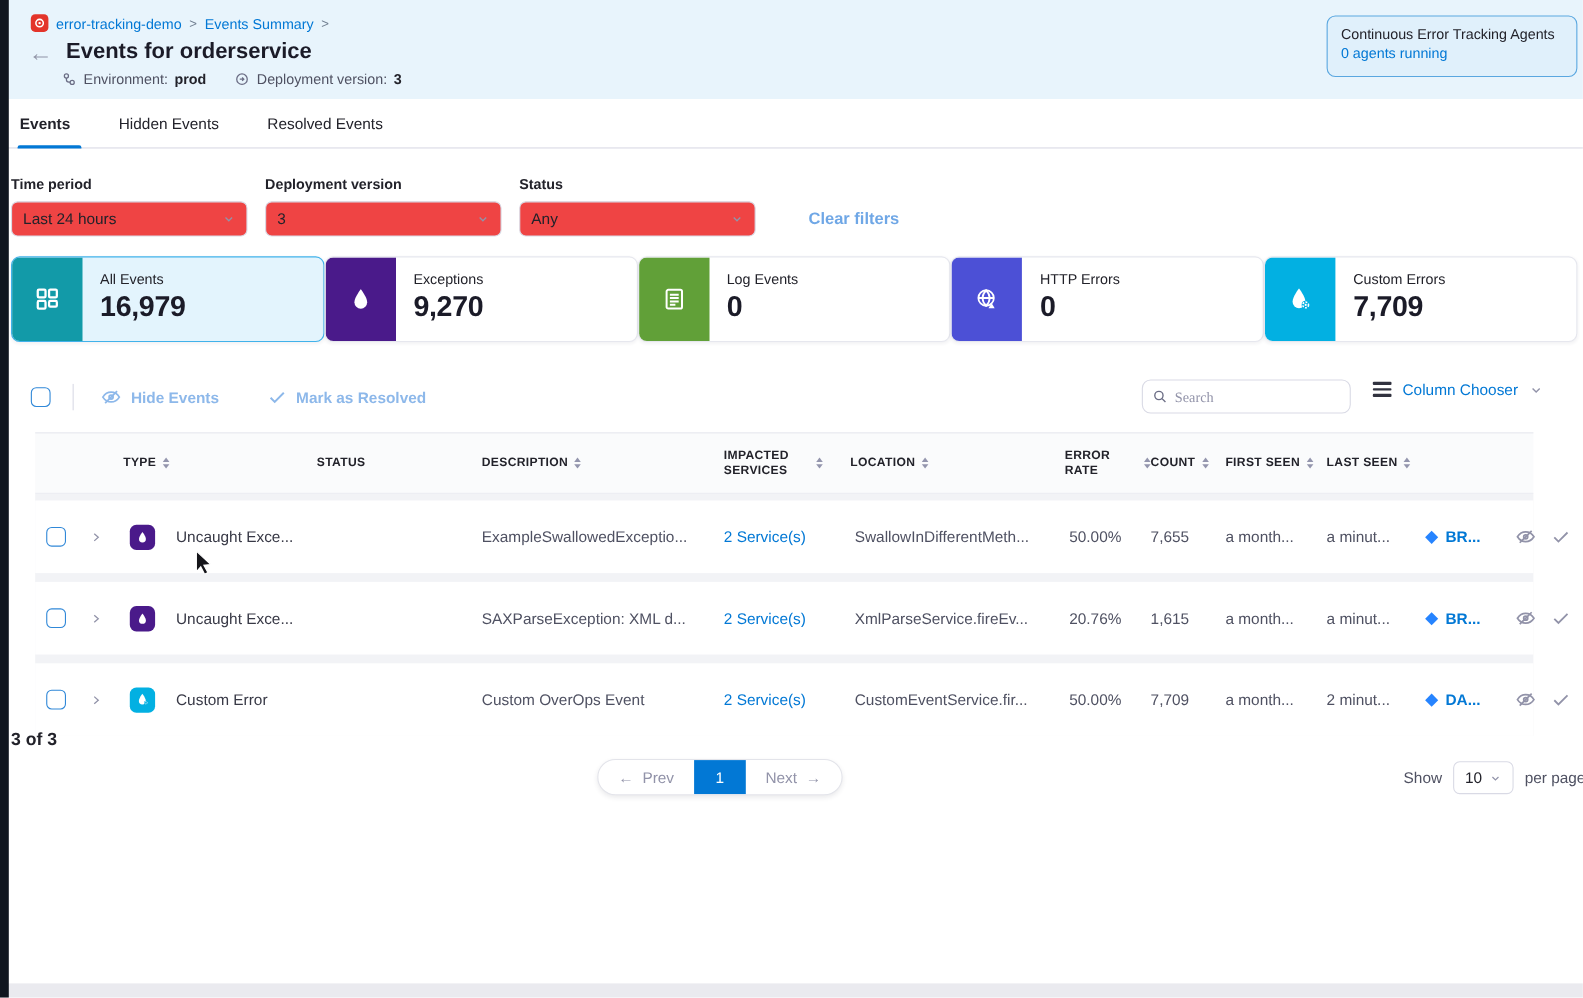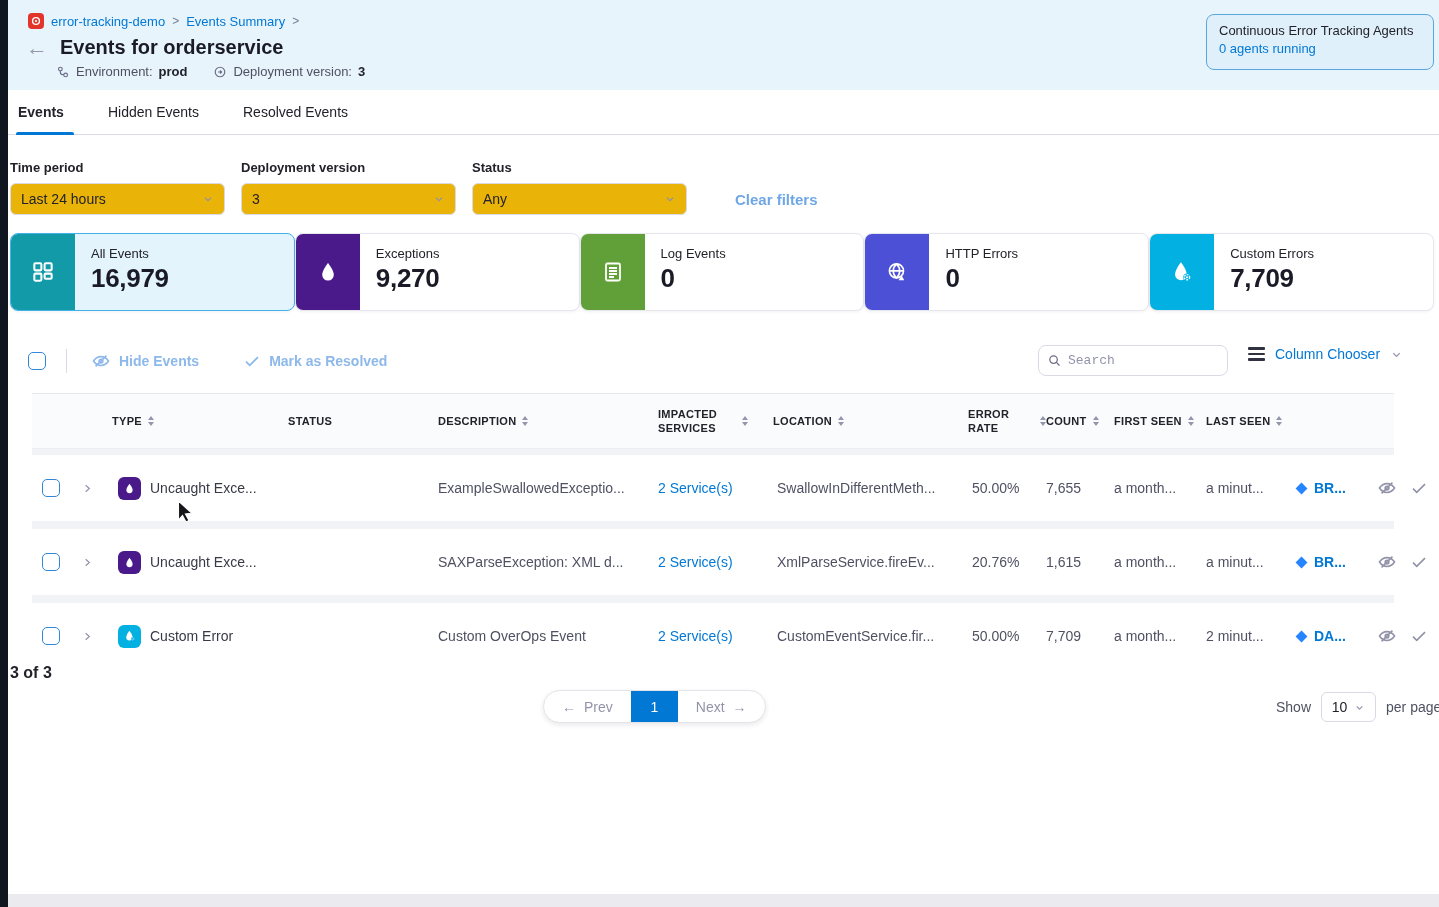--- a/index.html
+++ b/index.html
@@ -31,21 +31,21 @@
   .tabsbar { position:absolute; left:0; top:90px; width:1439px; height:45px; background:#fff;
     border-bottom:1px solid #d9dae5; display:flex; align-items:center; padding-left:18px; gap:44px; }
   .tab { font-size:14px; color:#22222a; height:45px; display:flex; align-items:center; position:relative; cursor:pointer; }
   .tab.active { font-weight:700; }
   .tab.active::after { content:""; position:absolute; left:-2px; right:-10px; bottom:0; height:3px; background:#0278d5; border-radius:2px 2px 0 0; }
 
   
   .filters { position:absolute; left:10px; top:160px; display:flex; gap:16px; align-items:flex-end; }
   .f-group { width:215px; }
   .f-label { font-size:13px; font-weight:700; color:#22222a; margin-bottom:8px; }
-  .select { height:32px; border:1px solid #d9dae5; border-radius:6px; background:#eab308; display:flex;
+  .select { height:32px; border:1px solid #d9dae5; border-radius:6px; background:#ef4444; display:flex;
     align-items:center; justify-content:space-between; padding:0 10px; font-size:14px; color:#22222a; cursor:pointer; }
   .clear-filters { margin-left:32px; margin-bottom:7px; font-size:15px; font-weight:700; color:#6fa7e6; cursor:pointer; }
 
   
   .cards { position:absolute; left:10px; top:233px; width:1424px; display:flex; }
   .card { flex:1; height:78px; background:#fff; border:1px solid #e6e7ee; border-radius:8px; display:flex;
     overflow:hidden; box-shadow:0 1px 3px rgba(40,41,61,.06); cursor:pointer; }
   .card.selected { background:#e3f4fd; border:1.5px solid #41b2ea; }
   .card-icon { width:64px; flex:0 0 64px; display:flex; align-items:center; justify-content:center; }
   .card-body { padding:12px 0 0 16px; }
@@ -56,21 +56,21 @@
 
   
   .toolbar { position:absolute; left:0; top:342px; width:1439px; height:38px; display:flex; align-items:center; }
   .checkbox { width:18px; height:18px; border:1.5px solid #3088d8; border-radius:5px; background:#fff; cursor:pointer; }
   .toolbar .checkbox { margin-left:28px; }
   .tb-divider { width:1px; height:24px; background:#d9dae5; margin:0 24px 0 20px; }
   .tb-action { display:flex; align-items:center; gap:8px; font-size:14px; font-weight:700; color:#8db8ea; margin-right:44px; cursor:pointer; }
   .search-wrap { position:absolute; left:1038px; top:3px; width:190px; height:31px; border:1px solid #d9dae5;
     border-radius:8px; background:#fff; display:flex; align-items:center; padding:0 8px; gap:6px; }
   .search-wrap input { border:none; outline:none; font-size:13px; color:#22222a; width:140px;
-    font-family:Liberation Mono, monospace; background:transparent; }
+    font-family:Liberation Serif, serif; background:transparent; }
   .search-wrap input::placeholder { color:#9293a9; }
   .colchooser { position:absolute; left:1248px; top:4px; display:flex; align-items:center; gap:10px; cursor:pointer; }
   .hamburger { display:flex; flex-direction:column; gap:3px; }
   .hamburger i { display:block; width:17px; height:2.6px; background:#31323f; border-radius:1px; }
   .colchooser .label { font-size:14px; font-weight:400; color:#0278d5; }
 
   
   .tablewrap { position:absolute; left:8px; top:393px; width:1386px;padding-left:24px; }
   .tgrid { display:grid; grid-template-columns:40px 30px 176px 150px 220px 115px 195px 78px 68px 92px 88px 75px auto;
     align-items:center; padding-left:10px; }
@@ -78,21 +78,21 @@
   .th { font-size:11px; font-weight:700; color:#22222a; letter-spacing:.3px; display:flex; align-items:center; gap:6px; line-height:1.3; }
   .th .txt { max-width:78px; }
   .sort { display:inline-flex; flex-direction:column; align-items:center; cursor:pointer; flex:0 0 auto; }
   .sort i { display:block; width:0; height:0; border-left:3.5px solid transparent; border-right:3.5px solid transparent; }
   .sort .up { border-bottom:4.5px solid #9395ad; }
   .sort .down { border-top:4.5px solid #9395ad; margin-top:2.5px; }
   .tbody { background:#f2f3f6; padding-top:6px; }
   .row { height:66px; background:#fff; margin-bottom:8px; cursor:pointer; }
   .row:last-child { margin-bottom:0; }
   .chev-right { color:#9293a9; }
-  .type-cell { display:flex; align-items:center; gap:9px; font-size:14px; color:#383946; padding-left:6px; }
+  .type-cell { display:flex; align-items:center; gap:19px; font-size:14px; color:#383946; padding-left:6px; }
   .type-badge { width:23px; height:23px; border-radius:6px; display:flex; align-items:center; justify-content:center; flex:0 0 auto; }
   .cell { font-size:14px; color:#4f5162; white-space:nowrap; overflow:hidden; }
   .cell.link { color:#0278d5; cursor:pointer; }
   .pad4 { padding-left:4px; }
   .ticket-cell { display:flex; align-items:center; gap:5px; font-size:14px; font-weight:700; color:#0278d5; cursor:pointer; }
   .row-actions { display:flex; align-items:center; gap:13px; color:#9293a9; padding-left:8px; }
   .row-actions .ic { cursor:pointer; display:flex; align-items:center; }
   .kebab { font-size:17px; letter-spacing:0; color:#9293a9; line-height:1; }
 
   

